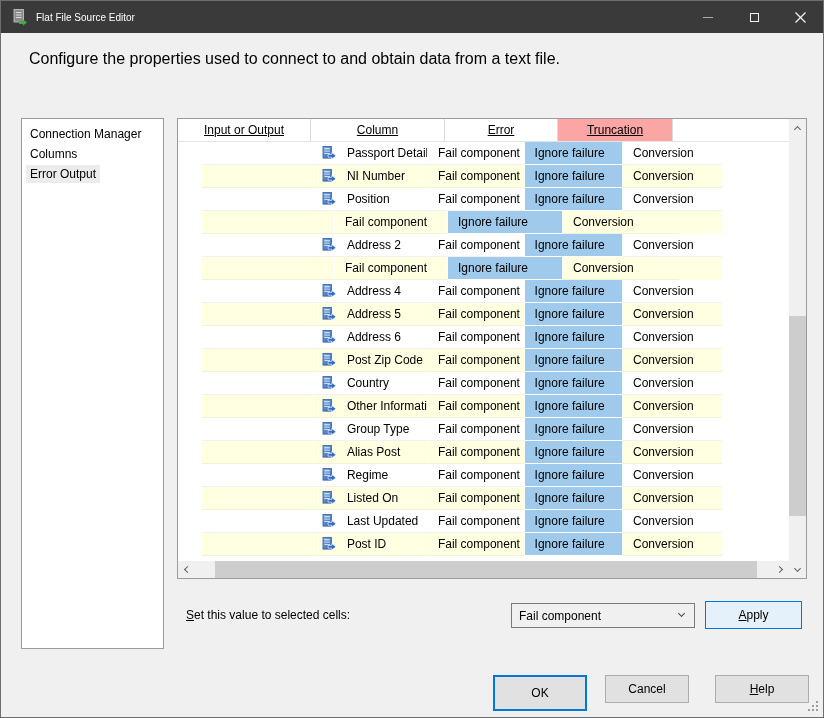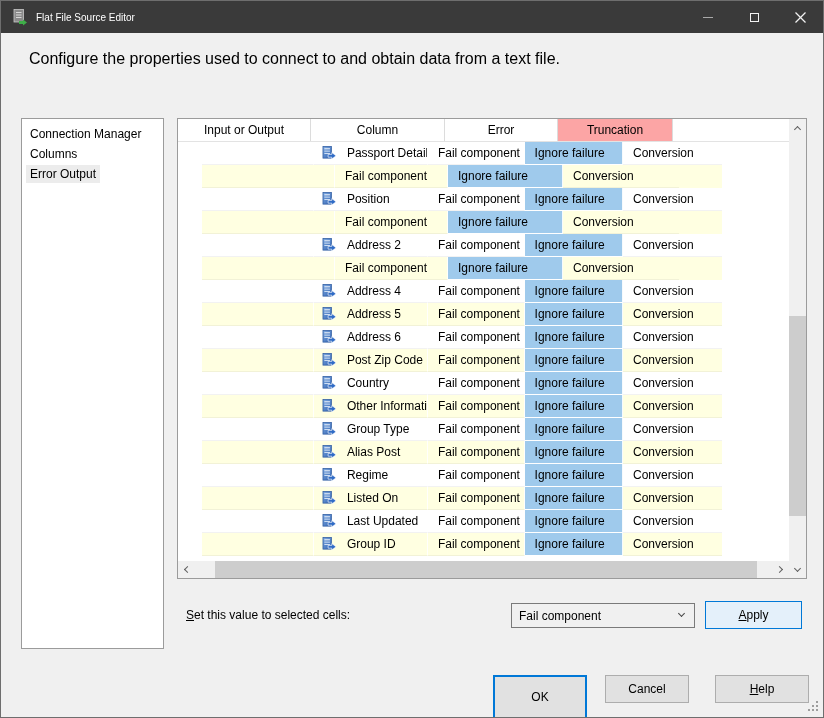--- a/index.html
+++ b/index.html
@@ -23,21 +23,21 @@
   .intro { position:absolute; top:49px; left:28px; font-size:16px; }
 
   
   .nav-panel { position:absolute; top:117px; left:20px; width:143px; height:531px;
                background:#ffffff; border:1px solid #9b9b9b; padding-top:4px; }
   .nav-item { margin:2px 4px; padding:2px 4px; width:max-content; max-width:133px; cursor:default; }
   .nav-item.selected { background:#ececec; }
 
   
   .grid { position:absolute; top:117px; left:176px; width:630px; height:461px;
-          background:#ffffff; border:1px solid #9b9b9b; }
+          background:#ffffff; border:1px solid #9b9b9b;text-decoration:underline; }
   .grid-header { display:flex; height:23px; background:#ffffff; border-bottom:1px solid #e3e3e3; }
   .hcell { display:flex; align-items:center; justify-content:center; height:100%;
            border-right:1px solid #dcdcdc; font-size:12px; }
   .grid-body { position:absolute; top:23px; left:0; width:544px;padding-left:24px; }
   .row { display:flex; height:23px; }
   .row.even { background:#ffffff; }
   .row.odd  { background:#ffffe1; }
   .cell { height:23px; line-height:22px; border-right:1px solid rgba(255,255,255,0.9);
           border-bottom:1px solid rgba(128,128,128,0.10); overflow:hidden; white-space:nowrap; }
   .c-io    { width:133px; }
@@ -72,21 +72,21 @@
   .mn { text-decoration:underline; }
   .combo { position:absolute; top:602px; left:510px; width:184px; height:25px; background:#f0f0f0;
            border:1px solid #7a7a7a; display:flex; align-items:center; padding-left:7px; cursor:default; }
   .combo .chev { position:absolute; right:10px; top:9px; border-color:#464646; }
   .btn { display:flex; align-items:center; justify-content:center; font-size:12px;
          background:#e1e1e1; border:1px solid #adadad; cursor:default; }
   .btn-apply { position:absolute; top:600px; left:704px; width:97px; height:28px;
                background:#e4f0fa; border:1px solid #0078d7; }
 
   
-  .btn-ok     { position:absolute; top:674px; left:492px; width:94px; height:44px; border:2px solid #0078d7; }
+  .btn-ok     { position:absolute; top:674px; left:492px; width:94px; height:36px; border:2px solid #0078d7; }
   .btn-cancel { position:absolute; top:674px; left:604px; width:84px; height:28px; }
   .btn-help   { position:absolute; top:674px; left:714px; width:94px; height:28px; }
 
   
   .grip { position:absolute; right:5px; bottom:6px; width:10px; height:10px; }
   .grip::before { content:""; position:absolute; left:0; top:0; width:2px; height:2px; background:transparent;
                   box-shadow: 8px 0 0 #9d9d9d, 4px 4px 0 #9d9d9d, 8px 4px 0 #9d9d9d,
                               0 8px 0 #9d9d9d, 4px 8px 0 #9d9d9d, 8px 8px 0 #9d9d9d; }
 </style>
 </head>
@@ -158,20 +158,38 @@
       </span>
       <span class="col-name">Passport Details</span>
     </div>
     <div class="cell c-err">Fail component</div>
     <div class="cell c-trunc">Ignore failure</div>
     <div class="cell c-desc">Conversion</div>
   </div>
 
   <div class="row odd">
     <div class="cell c-io"></div>
+    <div class="cell c-col">
+      <span class="col-icon">
+        <svg viewBox="0 0 16 15" width="15" height="14">
+          <defs>
+            <linearGradient id="pg" x1="0" y1="0" x2="1" y2="1">
+              <stop offset="0" stop-color="#7da9e0"></stop>
+                    <stop offset="1" stop-color="#3465b4"></stop>
+            </linearGradient>
+          </defs>
+          <rect x="1" y="0.5" width="9" height="12.5" fill="url(#pg)" stroke="#2c5aa0" stroke-width="0.8"></rect>
+          <line x1="2.5" y1="3" x2="8.5" y2="3" stroke="#ffffff" stroke-width="1"></line>
+          <line x1="2.5" y1="5.5" x2="8.5" y2="5.5" stroke="#dce8f8" stroke-width="1"></line>
+          <line x1="2.5" y1="8" x2="8.5" y2="8" stroke="#dce8f8" stroke-width="1"></line>
+          <polygon points="6.5,9 10.5,9 10.5,7 15,10.5 10.5,14 10.5,12 6.5,12" fill="#2f6bc6" stroke="#ffffff" stroke-width="0.7"></polygon>
+        </svg>
+      </span>
+      <span class="col-name">NI Number</span>
+    </div>
     <div class="cell c-err">Fail component</div>
     <div class="cell c-trunc">Ignore failure</div>
     <div class="cell c-desc">Conversion</div>
   </div>
 
   <div class="row even">
     <div class="cell c-io"></div>
     <div class="cell c-col">
       <span class="col-icon">
         <svg viewBox="0 0 16 15" width="15" height="14">
@@ -520,21 +538,21 @@
                     <stop offset="1" stop-color="#3465b4"></stop>
             </linearGradient>
           </defs>
           <rect x="1" y="0.5" width="9" height="12.5" fill="url(#pg)" stroke="#2c5aa0" stroke-width="0.8"></rect>
           <line x1="2.5" y1="3" x2="8.5" y2="3" stroke="#ffffff" stroke-width="1"></line>
           <line x1="2.5" y1="5.5" x2="8.5" y2="5.5" stroke="#dce8f8" stroke-width="1"></line>
           <line x1="2.5" y1="8" x2="8.5" y2="8" stroke="#dce8f8" stroke-width="1"></line>
           <polygon points="6.5,9 10.5,9 10.5,7 15,10.5 10.5,14 10.5,12 6.5,12" fill="#2f6bc6" stroke="#ffffff" stroke-width="0.7"></polygon>
         </svg>
       </span>
-      <span class="col-name">Group ID</span>
+      <span class="col-name">Post ID</span>
     </div>
     <div class="cell c-err">Fail component</div>
     <div class="cell c-trunc">Ignore failure</div>
     <div class="cell c-desc">Conversion</div>
   </div>
 </div>
 
     <div class="vscroll">
       <div class="vs-btn vs-up">
           <span class="chev up"></span>

